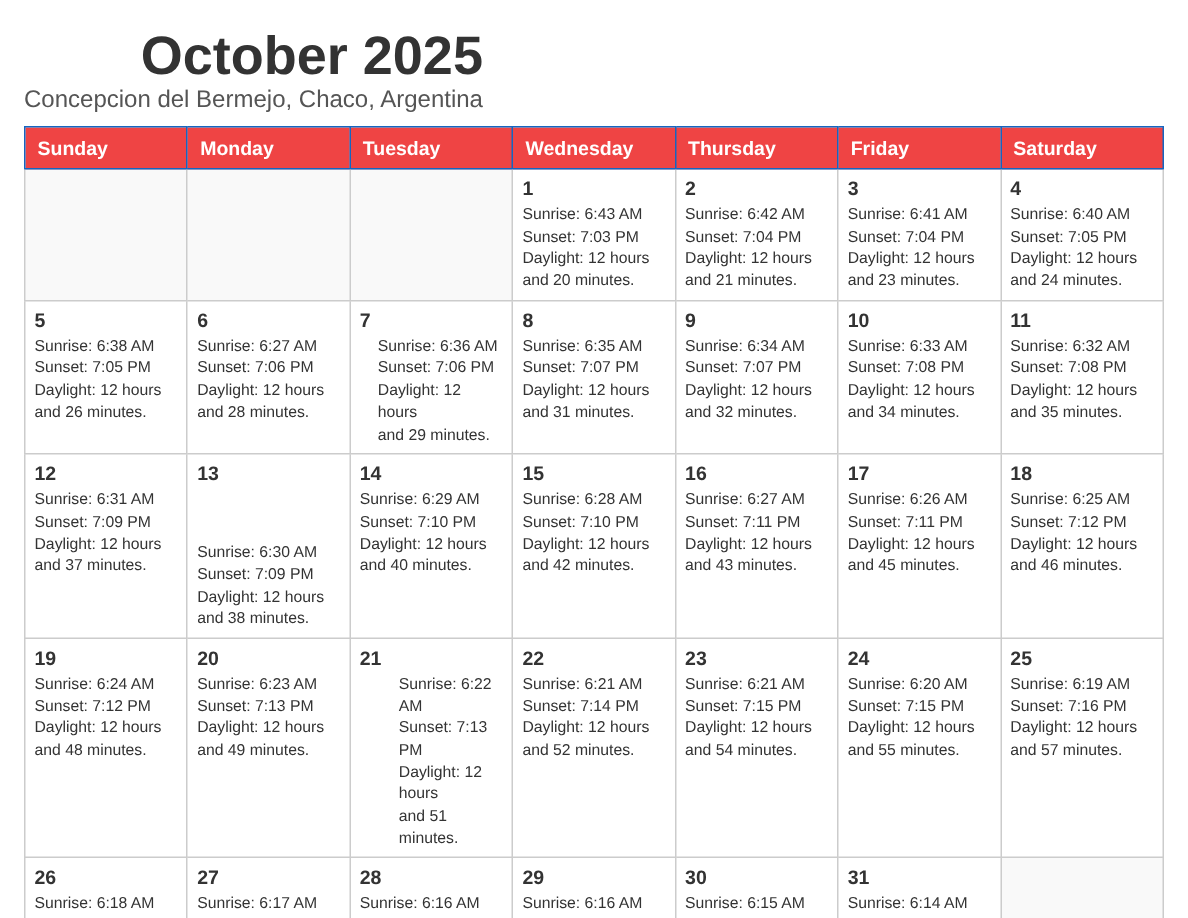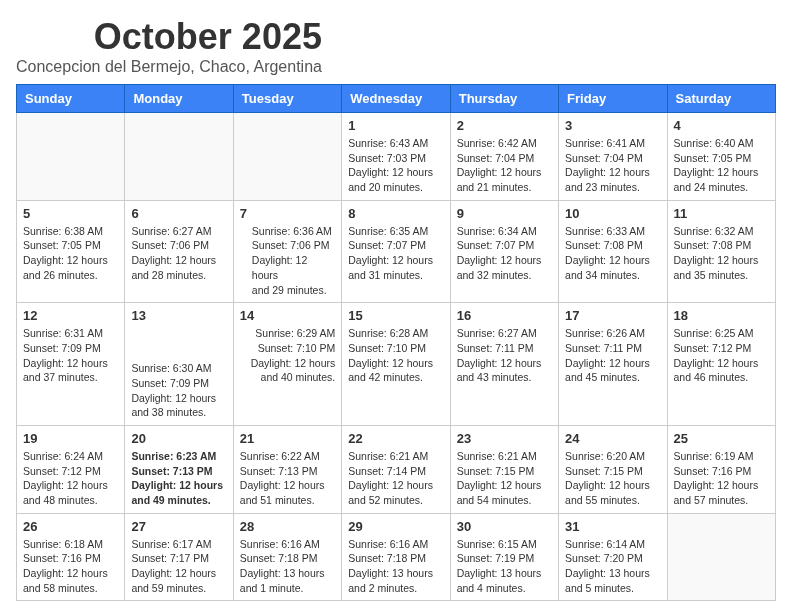--- a/index.html
+++ b/index.html
@@ -27,21 +27,21 @@
     .location-title {
       font-size: 16px;
       color: #555;
     }
     .calendar {
       width: 100%;
       border-collapse: collapse;
       border: 1px solid #ccc;
     }
     .calendar th {
-      background-color: #3b82f6;
+      background-color: #ef4444;
       color: #fff;
       text-align: left;
       padding: 6px 8px;
       font-size: 13px;
       font-weight: bold;
       border: 1px solid #1565c0;
     }
     .calendar td {
       border: 1px solid #ccc;
       vertical-align: top;
@@ -198,21 +198,21 @@
         </td>
         <td>
           <span class="day-number">13</span>
           <div class="day-info" style="white-space: pre-line; margin-top: 38px;">Sunrise: 6:30 AM
 Sunset: 7:09 PM
 Daylight: 12 hours
 and 38 minutes.</div>
         </td>
         <td>
           <span class="day-number">14</span>
-          <div class="day-info" style="white-space: pre-line; text-align: right;">Sunrise: 6:29 AM
+          <div class="day-info" style="white-space: pre-line;">Sunrise: 6:29 AM
 Sunset: 7:10 PM
 Daylight: 12 hours
 and 40 minutes.</div>
         </td>
         <td>
           <span class="day-number">15</span>
           <div class="day-info" style="white-space: pre-line;">Sunrise: 6:28 AM
 Sunset: 7:10 PM
 Daylight: 12 hours
 and 42 minutes.</div>
@@ -242,28 +242,28 @@
       <tr>
         <td>
           <span class="day-number">19</span>
           <div class="day-info" style="white-space: pre-line;">Sunrise: 6:24 AM
 Sunset: 7:12 PM
 Daylight: 12 hours
 and 48 minutes.</div>
         </td>
         <td>
           <span class="day-number">20</span>
-          <div class="day-info" style="white-space: pre-line; font-weight: bold;">Sunrise: 6:23 AM
+          <div class="day-info" style="white-space: pre-line;">Sunrise: 6:23 AM
 Sunset: 7:13 PM
 Daylight: 12 hours
 and 49 minutes.</div>
         </td>
         <td>
           <span class="day-number">21</span>
-          <div class="day-info" style="white-space: pre-line;">Sunrise: 6:22 AM
+          <div class="day-info" style="white-space: pre-line; margin-left: 26px;">Sunrise: 6:22 AM
 Sunset: 7:13 PM
 Daylight: 12 hours
 and 51 minutes.</div>
         </td>
         <td>
           <span class="day-number">22</span>
           <div class="day-info" style="white-space: pre-line;">Sunrise: 6:21 AM
 Sunset: 7:14 PM
 Daylight: 12 hours
 and 52 minutes.</div>

